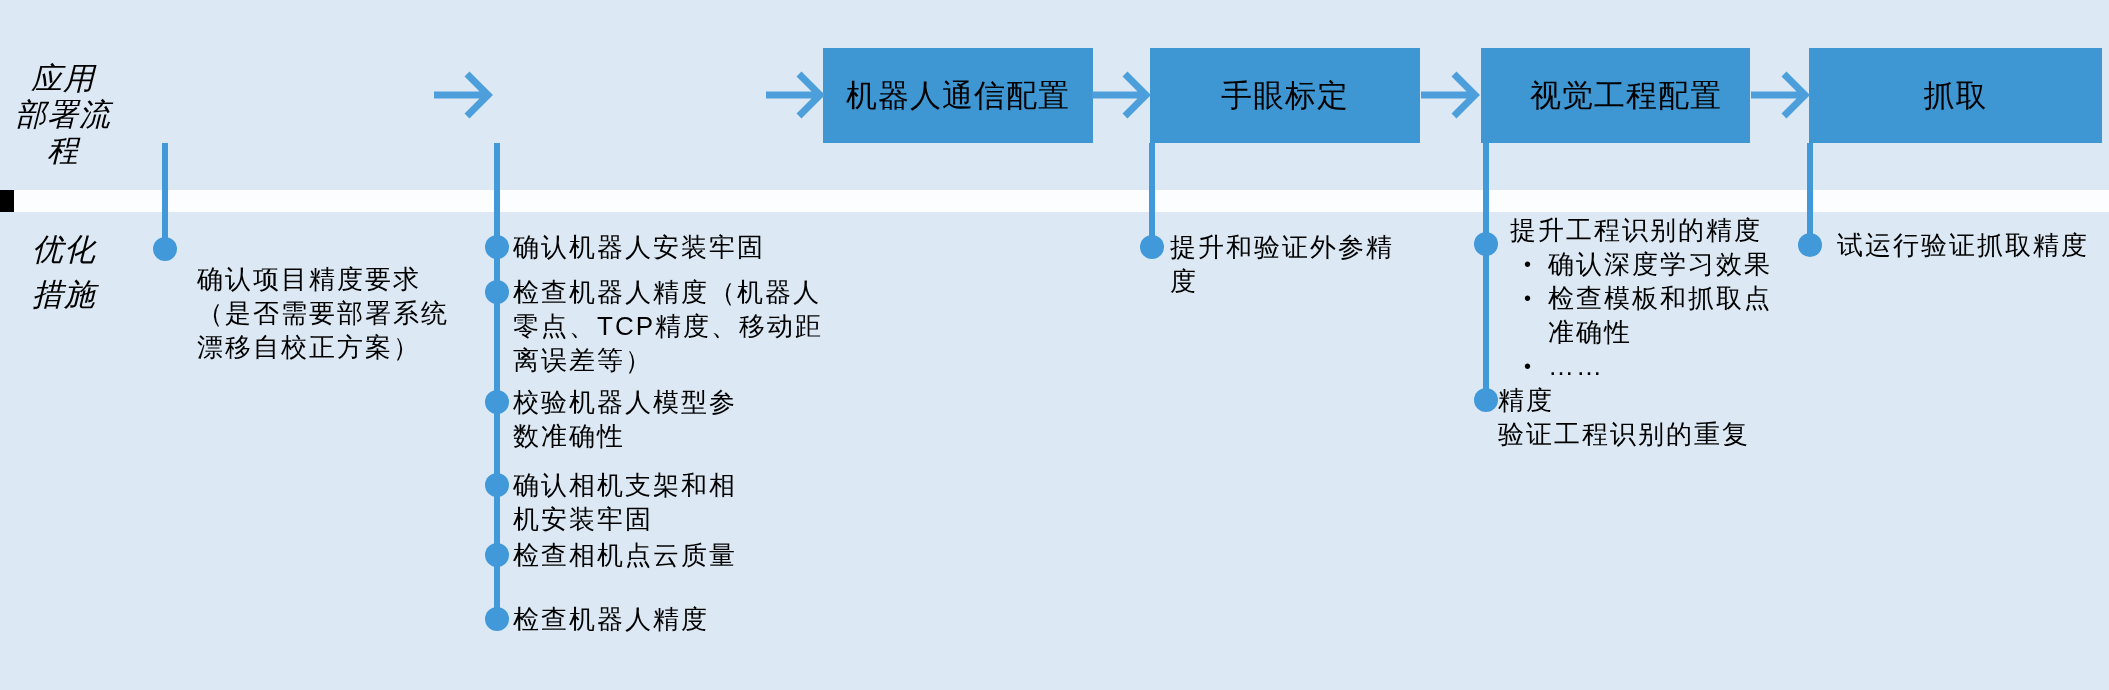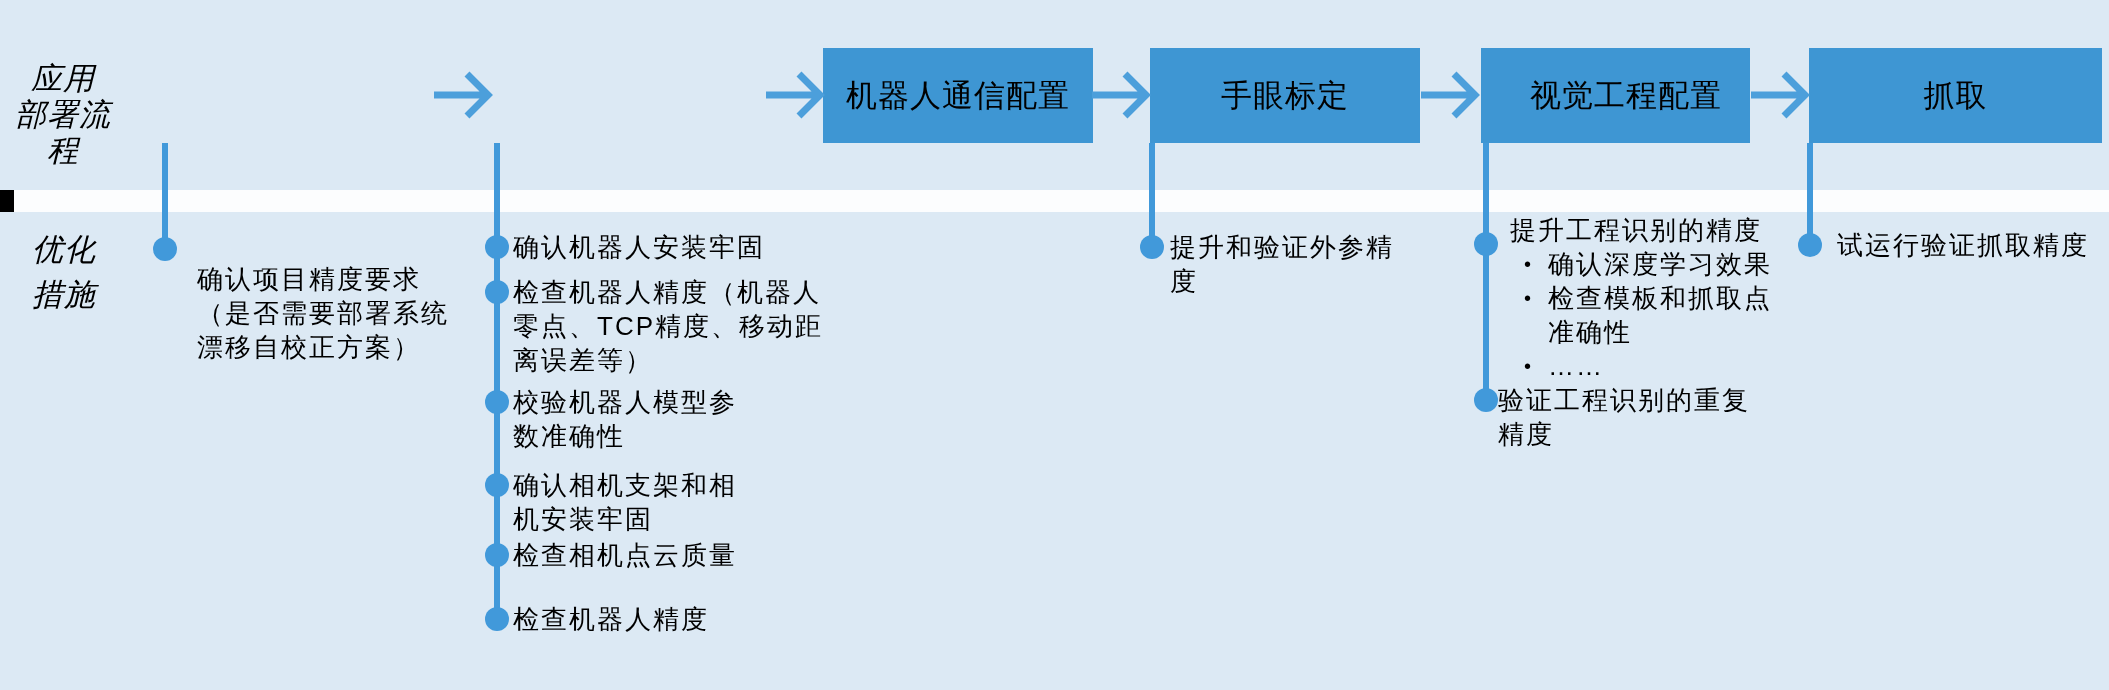--- a/index.html
+++ b/index.html
@@ -178,22 +178,22 @@
       <div class="tl-dot" style="left: 1474px; top: 232px;"></div>
       <div class="tl-text" style="left: 1498px; top: 213px; margin-left: 12px;">
         <div class="tl-line">提升工程识别的精度</div>
         <div class="tl-subline"><span class="tl-bullet">•</span>确认深度学习效果</div>
         <div class="tl-subline"><span class="tl-bullet">•</span>检查模板和抓取点</div>
         <div class="tl-subline">准确性</div>
         <div class="tl-subline"><span class="tl-bullet">•</span>……</div>
       </div>
       <div class="tl-dot" style="left: 1474px; top: 388px;"></div>
       <div class="tl-text" style="left: 1498px; top: 383px;">
+        <div class="tl-line">精度</div>
         <div class="tl-line">验证工程识别的重复</div>
-        <div class="tl-line">精度</div>
       </div>
       <div class="v-line" style="left: 1807px; top: 143px; height: 105px;"></div>
       <div class="tl-dot" style="left: 1798px; top: 233px;"></div>
       <div class="tl-text" style="left: 1837px; top: 228px;">
         <div class="tl-line">试运行验证抓取精度</div>
       </div>
     </div>
 
 </div>
 

